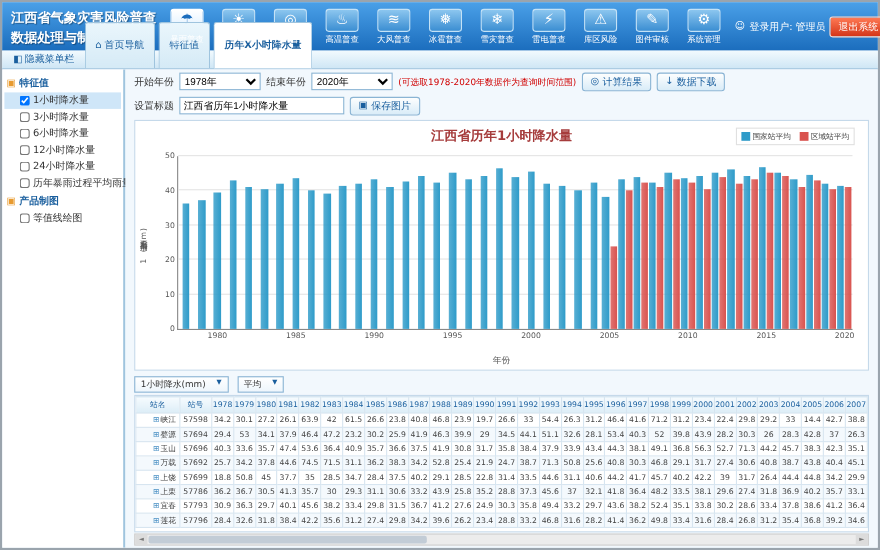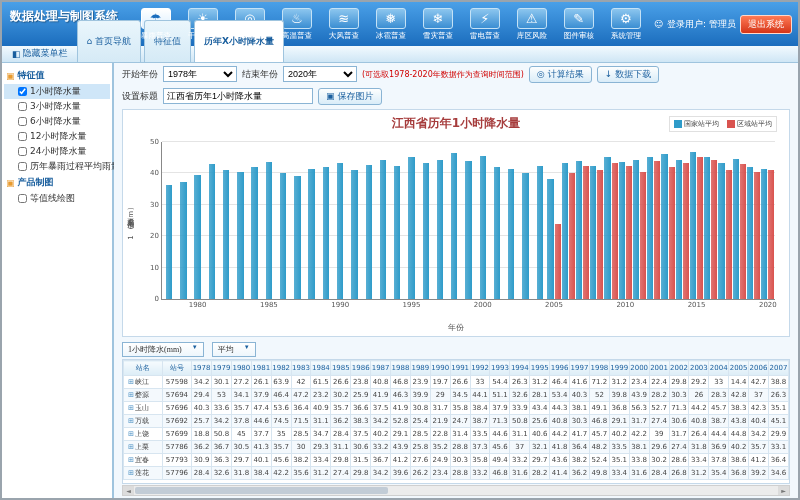--- a/index.html
+++ b/index.html
@@ -53,43 +53,44 @@
   .gridline { position:absolute; left:0; right:0; height:1px; background:#e4e4e4; }
   .ytick { position:absolute; right:100%; padding-right:3px; font-size:7px; color:#555; transform:translateY(50%); }
   .bar-group { position:absolute; bottom:0; height:100%; display:flex; align-items:flex-end; justify-content:center; }
   .bar { width:45%; min-width:2px; margin:0 0.5px; }
   .xtick { position:absolute; top:100%; transform:translateX(-50%); font-size:7px; color:#555; margin-top:2px; }
   .ylabel { position:absolute; left:3px; top:50%; transform:translateY(-50%) rotate(180deg); writing-mode:vertical-rl; font-size:7px; color:#555; letter-spacing:1px; }
   .xlabel { position:absolute; bottom:3px; left:50%; transform:translateX(-50%); font-size:8px; color:#555; }
 
   
   .table-controls { height:20px; display:flex; gap:8px; align-items:center; padding:0 8px; flex:0 0 auto; }
-  .dropdown { border:1px solid #8ab4d4; background:linear-gradient(#ffffff,#eef6fc); font-size:8px; padding:1px 5px; display:flex; align-items:flex-start; gap:10px; color:#333; cursor:pointer;font-family:Liberation Serif, serif; }
+  .dropdown { border:1px solid #8ab4d4; background:linear-gradient(#ffffff,#eef6fc); font-size:8px; padding:1px 5px; display:flex; align-items:flex-start; gap:10px; color:#333; cursor:pointer; }
   .caret { font-size:6px; color:#1a5f9e; }
   .table-wrap { flex:1; margin:0 8px; background:#fff; border:1px solid #c5d9ea; overflow:hidden; }
   table.grid { border-collapse:collapse; font-size:7px; color:#444; table-layout:fixed; }
   .grid th,.grid td { border:1px solid #d7e5f0; padding:1px 0; text-align:center; white-space:nowrap; overflow:hidden; height:13px; }
   .grid th { background:linear-gradient(#f6fbfe,#dcedf7); color:#1a5f9e; font-weight:normal; height:15px; }
-  .grid td.name { text-align:left; padding-left:4px; }
+  .grid td.name { text-align:left; padding-left:15px; }
   .grid tr:nth-child(even) td { background:#f4f9fd; }
   .expand-ic { color:#4a90c4; font-size:7px; margin-right:1px; cursor:pointer; }
 
   
   .hscroll { height:11px; margin:1px 8px 2px; background:#ececec; border:1px solid #cfcfcf; position:relative; flex:0 0 auto; }
   .harrow { position:absolute; top:0; bottom:0; width:11px; background:#dcdcdc; color:#777; font-size:6px; line-height:9px; text-align:center; cursor:pointer; }
   .harrow.left { left:0; } .harrow.right { right:0; }
   .hthumb { position:absolute; left:12px; top:1px; bottom:1px; width:38%; background:#c2ccd6; border-radius:2px; cursor:pointer; }
 </style>
 </head>
 <body>
 
 <div class="window">
 
   <div class="header">
     <div class="app-title">
+      <div>江西省气象灾害风险普查</div>
       <div>数据处理与制图系统</div>
     </div>
     <div class="nav" id="nav">
         <div class="nav-item selected">
           <div class="nav-icon">☂</div>
           <div class="nav-label">暴雨普查</div>
         </div>
         <div class="nav-item">
           <div class="nav-icon">☀</div>
           <div class="nav-label">干旱普查</div>

